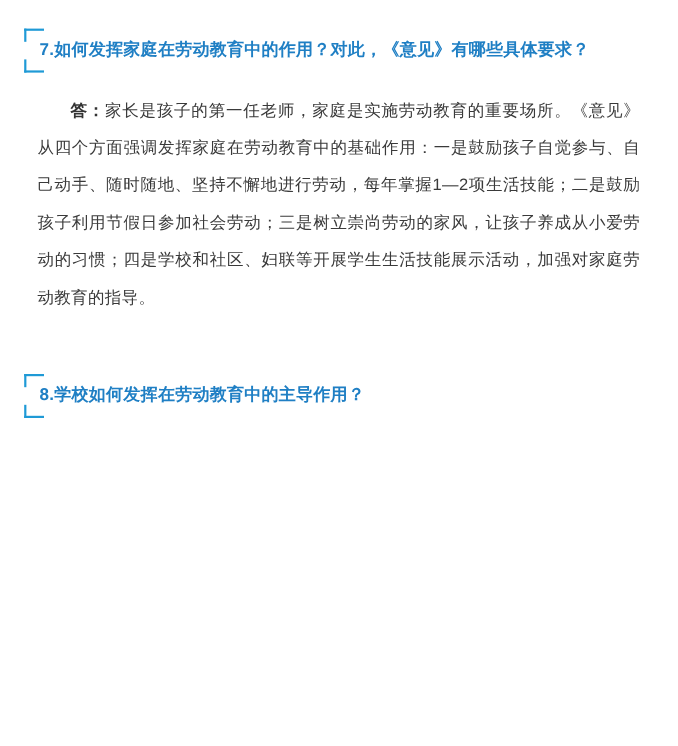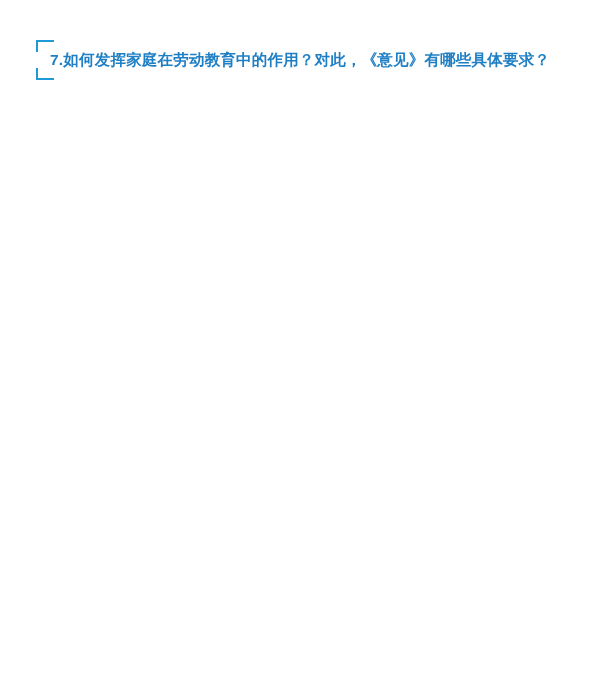--- a/index.html
+++ b/index.html
@@ -11,21 +11,21 @@
     height: 678px;
     background: #ffffff;
     font-family: "Liberation Sans", sans-serif;
     overflow: hidden;
   }
   .page {
     position: relative;
     width: 616px;
     height: 678px;
     box-sizing: border-box;
-    padding: 18px;
+    padding: 4px;
     background: #ffffff;
   }
 
   
   .qa-block {
     position: relative;
   }
   .q-head {
     position: relative;
     display: block;
@@ -86,20 +86,28 @@
 <div class="page">
 
   <div class="top-pad"></div>
 
   <div class="qa-block">
     <div class="q-head">
       <span class="bracket-top"></span>
       <span class="bracket-bottom"></span>
       <span class="q-text">7.如何发挥家庭在劳动教育中的作用？对此，《意见》有哪些具体要求？</span>
     </div>
+    <p class="answer">
+      <span class="lead">答：</span><span>家长是孩子的第一任老师，家庭是实施劳动教育的重要场所。《意见》从四个方面强调发挥家庭在劳动教育中的基础作用：一是鼓励孩子自觉参与、自己动手、随时随地、坚持不懈地进行劳动，每年掌握1—2项生活技能；二是鼓励孩子利用节假日参加社会劳动；三是树立崇尚劳动的家风，让孩子养成从小爱劳动的习惯；四是学校和社区、妇联等开展学生生活技能展示活动，加强对家庭劳动教育的指导。</span>
+    </p>
   </div>
 
   <div class="spacer-1"></div>
 
   <div class="qa-block">
+    <div class="q-head">
+      <span class="bracket-top"></span>
+      <span class="bracket-bottom"></span>
+      <span class="q-text">8.学校如何发挥在劳动教育中的主导作用？</span>
+    </div>
   </div>
 
 </div>
 
 </body></html>

